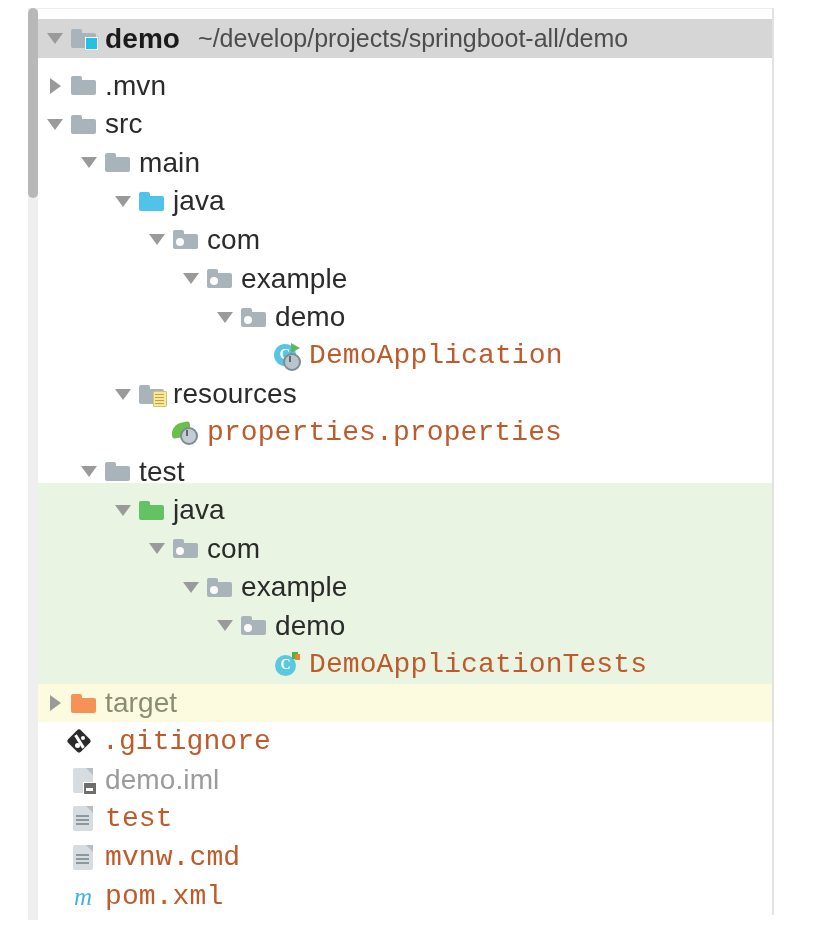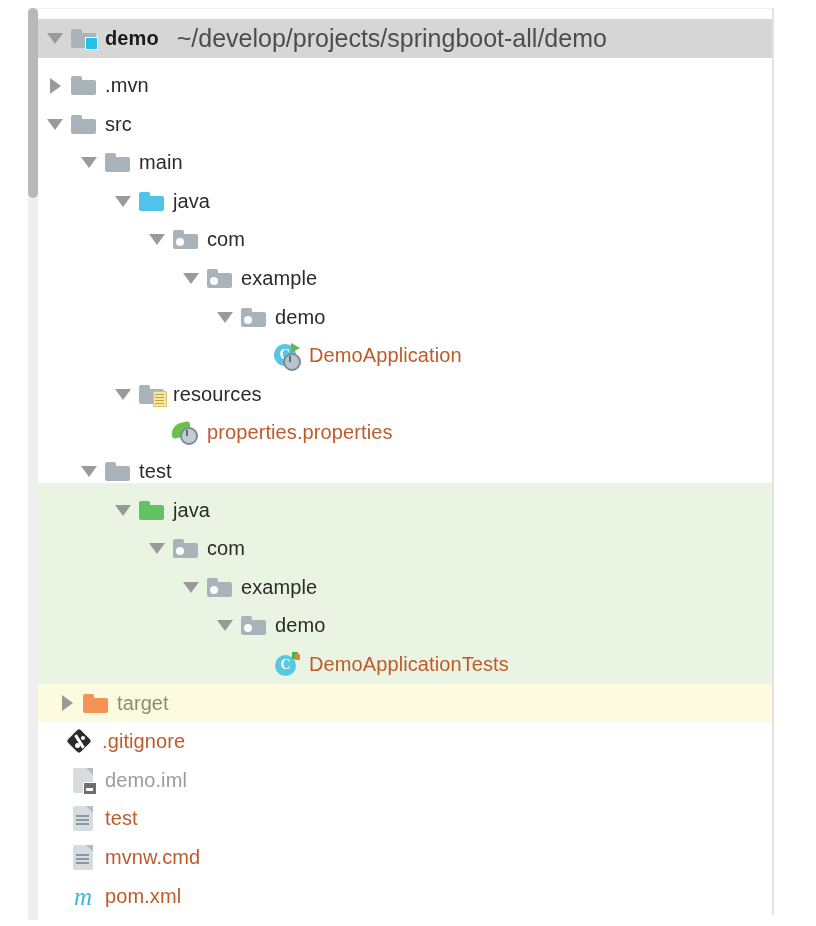--- a/index.html
+++ b/index.html
@@ -49,28 +49,28 @@
   .tri{width:0;height:0;}
   .tri-down{border-left:8px solid transparent;border-right:8px solid transparent;border-top:11px solid #9a9a9a;}
   .tri-right{border-top:8px solid transparent;border-bottom:8px solid transparent;border-left:11px solid #9a9a9a;}
 
   .icon{
     width:30px;height:39px;flex:0 0 30px;
     display:flex;align-items:center;justify-content:center;
     position:relative;
   }
   .label{
-    font-size:20px;color:#2b2b2b;letter-spacing:.1px;
+    font-size:28px;color:#2b2b2b;letter-spacing:.1px;
     padding-left:7px;
   }
   .label.bold{font-weight:bold;color:#1a1a1a;}
   .path{
     font-size:25px;color:#4d4d4d;padding-left:18px;font-weight:normal;
   }
-  .label.orange{color:#bf5a2b;}
+  .label.orange{color:#bf5a2b;font-family:Liberation Mono, monospace;}
   .label.excluded{color:#8a8d72;}
   .label.gray{color:#9b9b9b;}
 
   
   .folder{position:relative;width:25px;height:19px;}
   .folder .tab{
     position:absolute;left:0;top:0;width:11px;height:5px;
     background:#a9b3ba;border-radius:2px 2px 0 0;
   }
   .folder .body{
@@ -424,21 +424,21 @@
           <div class="icon">
             <div class="test-class">
               <div class="disc"></div>
               <div class="cletter">C</div>
               <div class="flag-g"></div>
               <div class="flag-o"></div>
             </div>
           </div>
           <span class="label orange">DemoApplicationTests</span>
         </div>
-        <div class="row" style="top:674.6px;padding-left:4px;margin-left:12px;">
+        <div class="row" style="top:674.6px;padding-left:4px;">
           <div class="twisty">
             <div class="tri tri-right"></div>
           </div>
           <div class="icon">
             <div class="folder orange">
               <div class="tab"></div>
               <div class="body"></div>
             </div>
           </div>
           <span class="label excluded">target</span>

